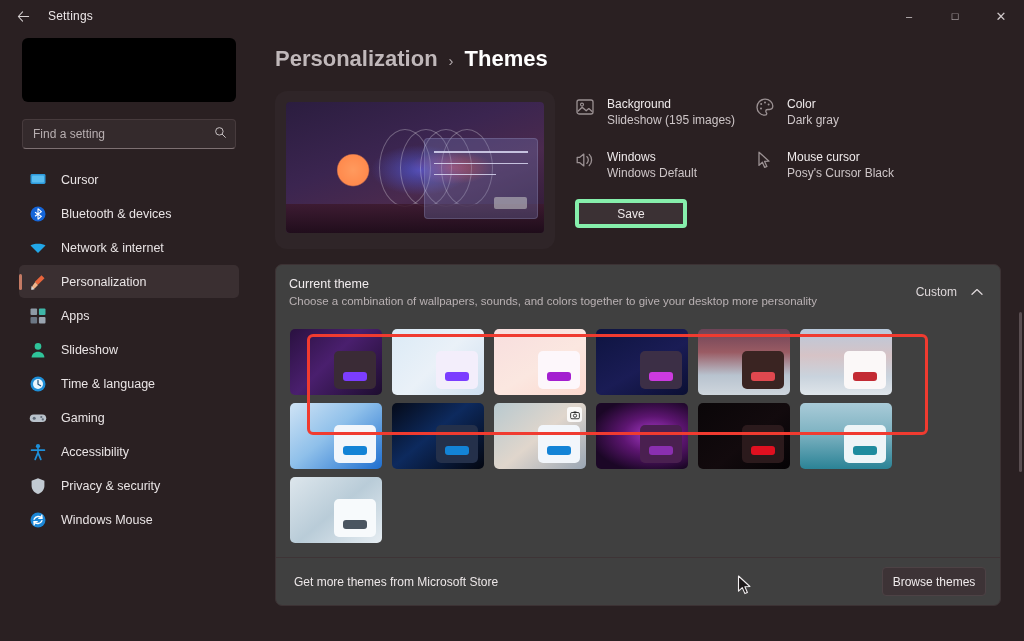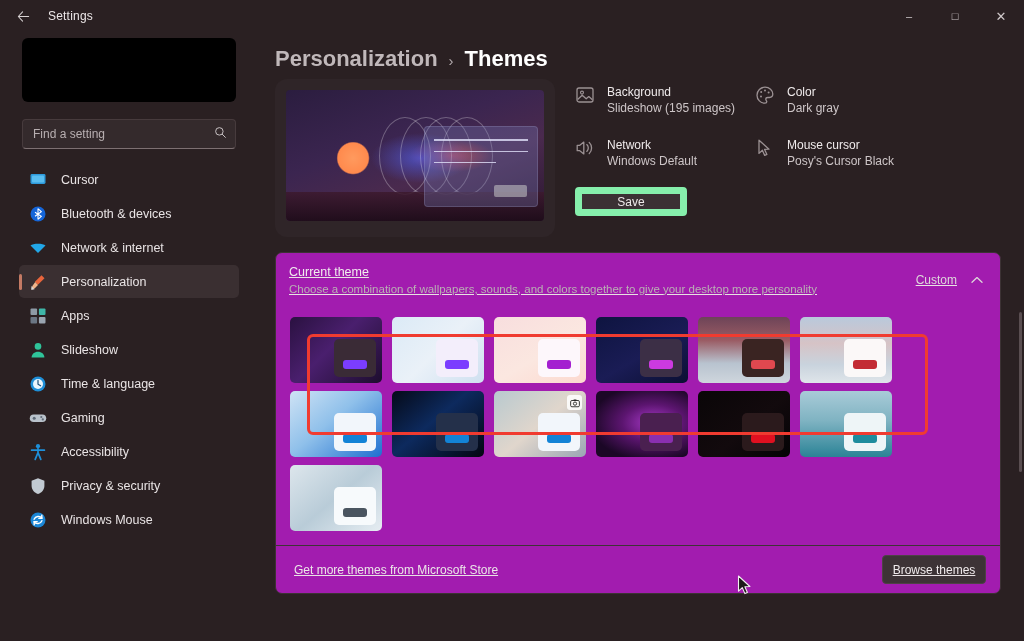--- a/index.html
+++ b/index.html
@@ -86,21 +86,21 @@
     overflow: hidden;
   }
   .crumb {
     display: flex; align-items: baseline; gap: 11px;
     margin-top: 14px; padding-left: 5px;
   }
   .crumb-parent { font-size: 22px; font-weight: bold; color: #c0b8ba; }
   .crumb-sep { font-size: 15px; color: #b3aaad; }
   .crumb-current { font-size: 22px; font-weight: bold; color: #ffffff; }
 
-  .top-row { display: flex; margin-top: 7px; padding-left: 5px; gap: 20px; }
+  .top-row { display: flex; margin-top: 19px; padding-left: 5px; gap: 20px; }
 
   
   .monitor {
     width: 280px; height: 158px; flex: 0 0 280px;
     background: #2f2528;
     border-radius: 12px;
     padding: 11px 11px 16px 11px;
   }
   .screen {
     width: 100%; height: 100%; border-radius: 4px;
@@ -145,33 +145,32 @@
   
   .props { flex: 1; padding-top: 5px; }
   .prop-grid { display: grid; grid-template-columns: 180px 1fr; row-gap: 20px; }
   .prop { display: flex; gap: 12px; align-items: flex-start; }
   .prop-ico { width: 20px; height: 20px; flex: 0 0 20px; color: #9b9193; margin-top: 1px; }
   .prop-name { font-size: 12px; color: #efeaeb; line-height: 16px; }
   .prop-val { font-size: 12px; color: #cdc5c7; line-height: 17px; }
   .save-btn {
     margin-top: 17px;
     width: 112px; height: 29px; border-radius: 4px;
-    background: #3b3134; border: 7px solid #86efac;
+    background: #3b3134; border: 4px solid #86efac;
     color: #eee9ea; font-size: 12px; font-family: inherit;
     display: flex; align-items: center; justify-content: center;
   }
 
   
   .card {
     margin-top: 15px; margin-left: 5px; margin-right: 9px;
-    background: #a21caf;
+    background: #404040;
     border: 1px solid #3c3234;
     border-radius: 7px;
     overflow: hidden;
-    text-decoration: underline;
   }
   .card-head {
     height: 54px; display: flex; align-items: center;
     padding: 0 17px 0 13px;
   }
   .card-head-text { flex: 1; }
   .card-title { font-size: 12.5px; color: #f1ecee; line-height: 16px; }
   .card-sub { font-size: 11.5px; color: #b9b1b3; line-height: 16px; margin-top: 1px; }
   .card-value { font-size: 12px; color: #ded8da; margin-right: 14px; }
   .chevron { color: #ded8da; font-size: 10px; }
@@ -415,21 +414,21 @@
                   <span class="prop-name" style="display:block">Color</span>
                   <span class="prop-val" style="display:block">Dark gray</span>
                 </span>
               </div>
               <div class="prop">
                 <span class="prop-ico"><svg width="20" height="20" viewBox="0 0 20 20">
                     <path d="M2.2 7.3h2.6l4-3.2v11.8l-4-3.2H2.2z" stroke="currentColor" stroke-width="1.3" fill="none" stroke-linejoin="round"></path>
                     <path d="M11.8 6.6a4.6 4.6 0 0 1 0 6.8M14.2 4.4a7.8 7.8 0 0 1 0 11.2" stroke="currentColor" stroke-width="1.3" fill="none" stroke-linecap="round"></path>
                   </svg></span>
                 <span>
-                  <span class="prop-name" style="display:block">Network</span>
+                  <span class="prop-name" style="display:block">Windows</span>
                   <span class="prop-val" style="display:block">Windows Default</span>
                 </span>
               </div>
               <div class="prop">
                 <span class="prop-ico"><svg width="20" height="20" viewBox="0 0 20 20">
                     <path d="M4 2.2L4 15.4L7.4 12.2L9.7 17.4L11.9 16.4L9.6 11.4L14 11.2Z" stroke="currentColor" stroke-width="1.3" fill="none" stroke-linejoin="round"></path>
                   </svg></span>
                 <span>
                   <span class="prop-name" style="display:block">Mouse cursor</span>
                   <span class="prop-val" style="display:block">Posy's Cursor Black</span>

